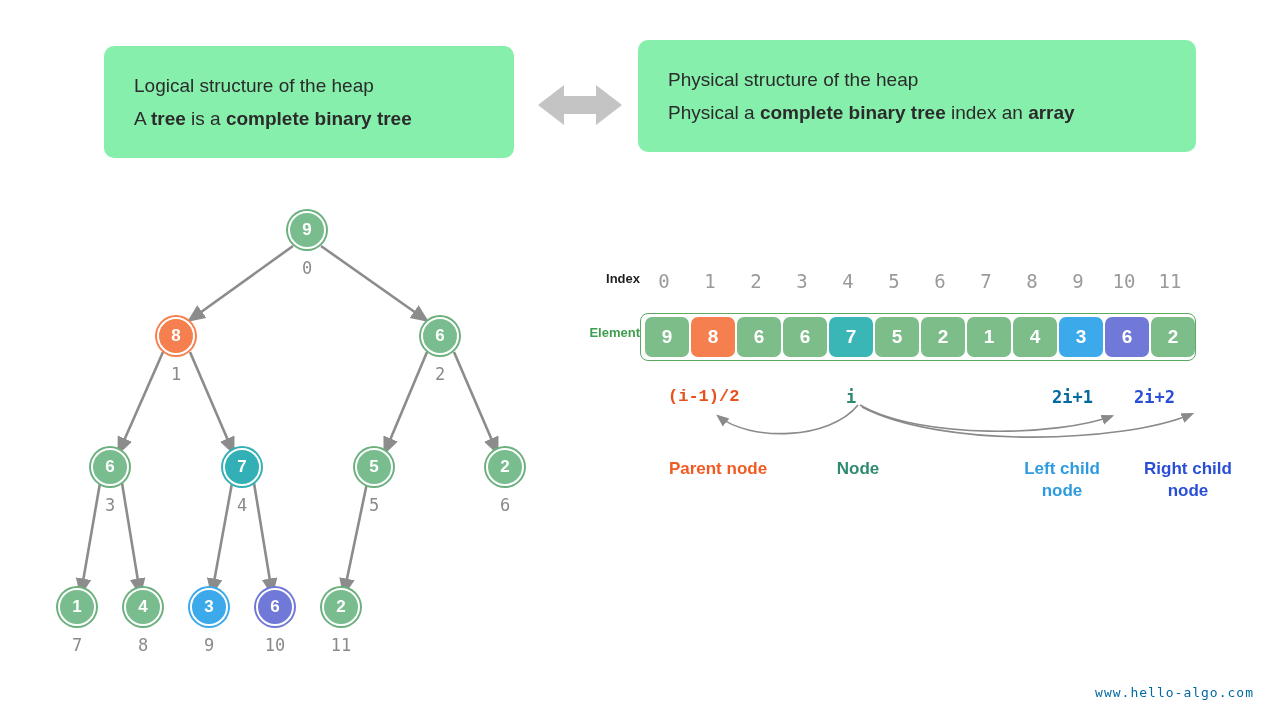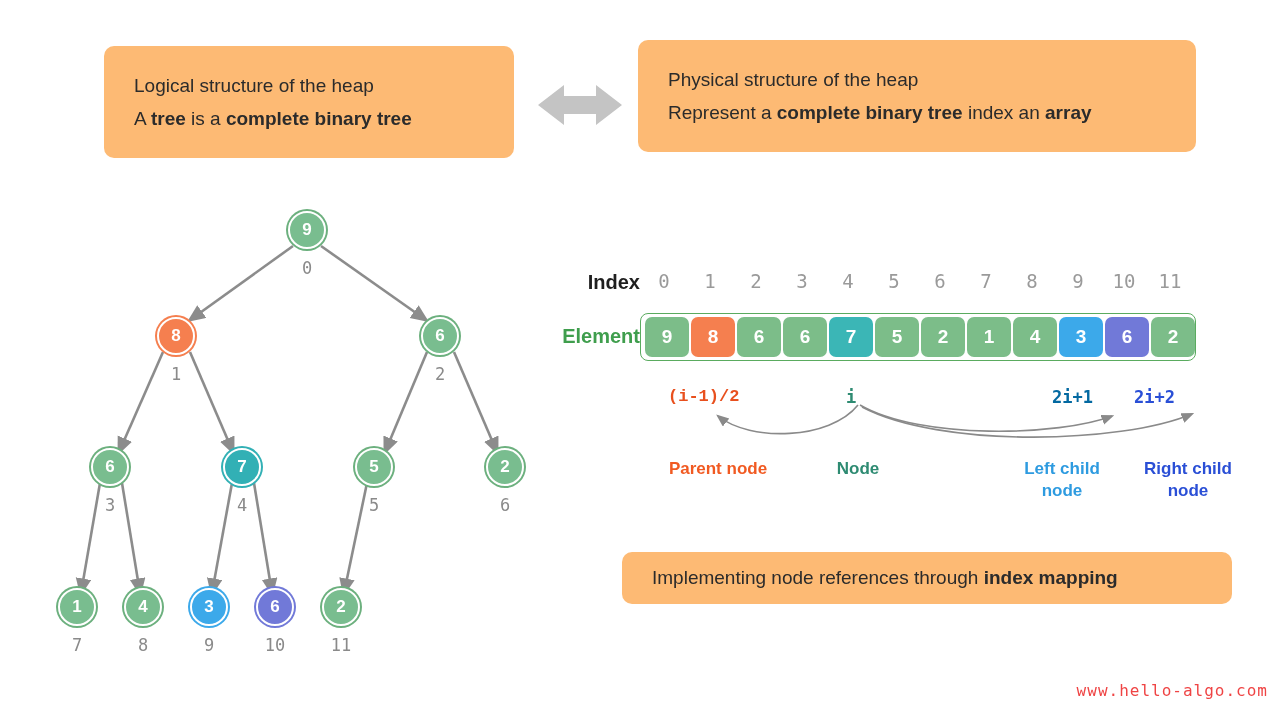--- a/index.html
+++ b/index.html
@@ -5,21 +5,21 @@
   html,body{margin:0;padding:0;}
   body{
     width:1280px;height:720px;background:#ffffff;
     font-family:"Liberation Sans", sans-serif;
     position:relative;overflow:hidden;
   }
   .stage{position:absolute;inset:0;}
 
   
   .caption-box{
-    position:absolute;background:#fdba74;border-radius:10px;
+    position:absolute;background:#86efac;border-radius:10px;
     box-sizing:border-box;padding:18px 30px;
     display:flex;flex-direction:column;justify-content:center;gap:9px;
   }
   .caption-line{font-size:19px;color:#2b2b2b;line-height:1.25;white-space:nowrap;}
   .caption-line b{font-weight:bold;}
   #caption-left{left:104px;top:46px;width:410px;height:112px;}
   #caption-right{left:638px;top:40px;width:558px;height:112px;}
   #caption-bottom{left:622px;top:552px;width:610px;height:52px;padding:0 30px;
                   justify-content:center;align-items:flex-start;}
 
@@ -37,21 +37,21 @@
   .node-orange{background:#f57f4f;color:#f57f4f;}
   .node-teal{background:#32b0b5;color:#32b0b5;}
   .node-blue{background:#3ca9ea;color:#3ca9ea;}
   .node-purple{background:#7179d8;color:#7179d8;}
   .node span{color:#fff;}
   .node-idx{position:absolute;color:#8a8a8a;font-size:17px;
             font-family:"DejaVu Sans Mono", monospace;
             text-align:center;width:40px;}
 
   
-  .side-label{position:absolute;font-size:20px;font-weight:bold;white-space:nowrap;text-align:right;}
+  .side-label{position:absolute;font-size:13px;font-weight:bold;white-space:nowrap;text-align:right;}
   #label-index{left:520px;top:271px;width:120px;color:#1f1f1f;}
   #label-element{left:520px;top:325px;width:120px;color:#3f9e4d;}
 
   #array-frame{position:absolute;left:640px;top:313px;width:556px;height:48px;
                border:1.5px solid #5aab5f;border-radius:8px;box-sizing:border-box;
                display:flex;align-items:center;padding:0 3px;}
   .cell{width:44px;height:40px;border-radius:7px;margin:0 1px;
         display:flex;align-items:center;justify-content:center;
         color:#fff;font-size:19px;font-weight:bold;flex:0 0 auto;}
   .c-green{background:#7cbd89;}
@@ -72,40 +72,40 @@
   #f-right{left:1118px;top:387px;color:#2a4fd6;margin-left:16px;}
 
   #curve-svg{position:absolute;left:620px;top:400px;width:620px;height:60px;}
 
   .role{position:absolute;font-size:17px;font-weight:bold;text-align:center;line-height:1.3;}
   #r-parent{left:644px;top:458px;width:148px;color:#f15a22;}
   #r-node{left:812px;top:458px;width:92px;color:#2e8b72;}
   #r-left{left:1002px;top:458px;width:120px;color:#2e9be0;}
   #r-right{left:1128px;top:458px;width:120px;color:#2a4fd6;}
 
-  #watermark{position:absolute;right:12px;bottom:20px;color:#ef4444;
-             font-size:16px;font-family:"DejaVu Sans Mono", monospace;letter-spacing:1px;}
+  #watermark{position:absolute;right:26px;bottom:20px;color:#0369a1;
+             font-size:13px;font-family:"DejaVu Sans Mono", monospace;letter-spacing:1px;}
 </style>
 </head>
 <body>
 
 <div class="stage">
 
   <div class="caption-box" id="caption-left">
     <div class="caption-line">Logical structure of the heap</div>
     <div class="caption-line"><span>A </span><b>tree</b><span> is a </span><b>complete binary tree</b></div>
   </div>
 
   <svg id="equiv-arrow" viewBox="0 0 84 46">
     <polygon points="0,23 26,3 26,14 58,14 58,3 84,23 58,43 58,32 26,32 26,43" fill="#c4c4c4"></polygon>
   </svg>
 
   <div class="caption-box" id="caption-right">
     <div class="caption-line">Physical structure of the heap</div>
-    <div class="caption-line"><span>Represent a </span><b>complete binary tree</b><span> index an </span><b>array</b></div>
+    <div class="caption-line"><span>Physical a </span><b>complete binary tree</b><span> index an </span><b>array</b></div>
   </div>
 
   <svg id="tree-svg" viewBox="0 0 580 500">
     <defs>
       <marker id="ah" markerWidth="7" markerHeight="7" refX="5.6" refY="3" orient="auto">
         <path d="M0,0 L7,3 L0,6 z" fill="#8c8c8c"></path>
       </marker>
     </defs>
     <g stroke="#8c8c8c" stroke-width="2.6" fill="none" marker-end="url(#ah)">
       <line x1="293" y1="66" x2="190" y2="140"></line>
@@ -221,18 +221,15 @@
       <path d="M240,5 C300,40 440,36 492,16"></path>
       <path d="M242,7 C320,48 500,44 572,14"></path>
     </g>
   </svg>
 
   <div class="role" id="r-parent">Parent node</div>
   <div class="role" id="r-node">Node</div>
   <div class="role" id="r-left">Left child node</div>
   <div class="role" id="r-right">Right child node</div>
 
-  <div class="caption-box" id="caption-bottom">
-    <div class="caption-line"><span>Implementing node references through </span><b>index mapping</b></div>
-  </div>
 
   <div id="watermark">www.hello-algo.com</div>
 </div>
 
 </body></html>

